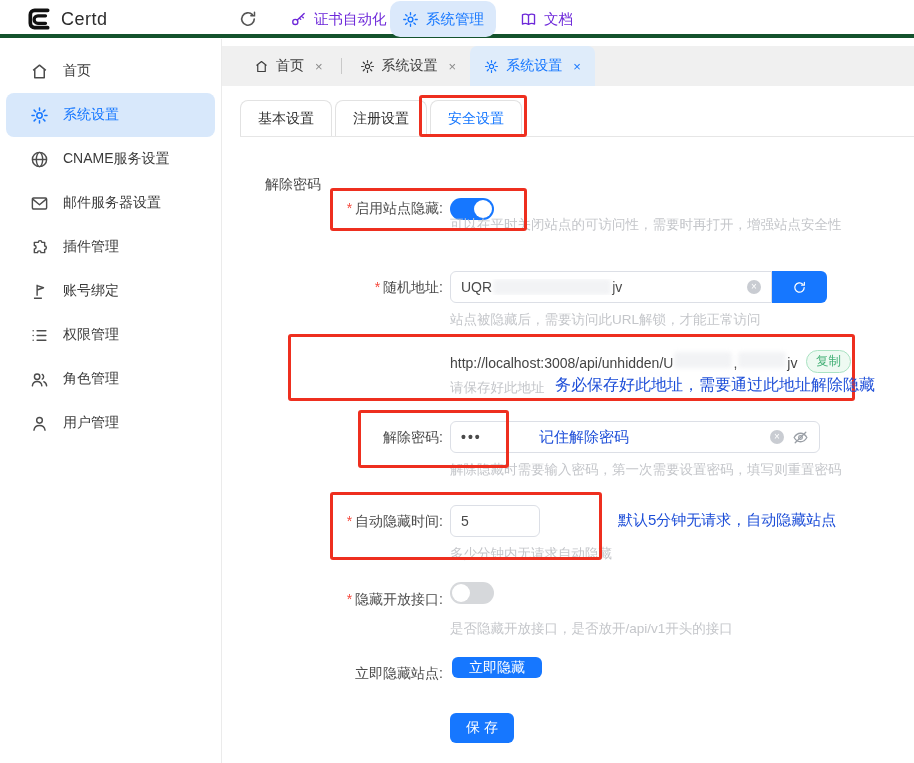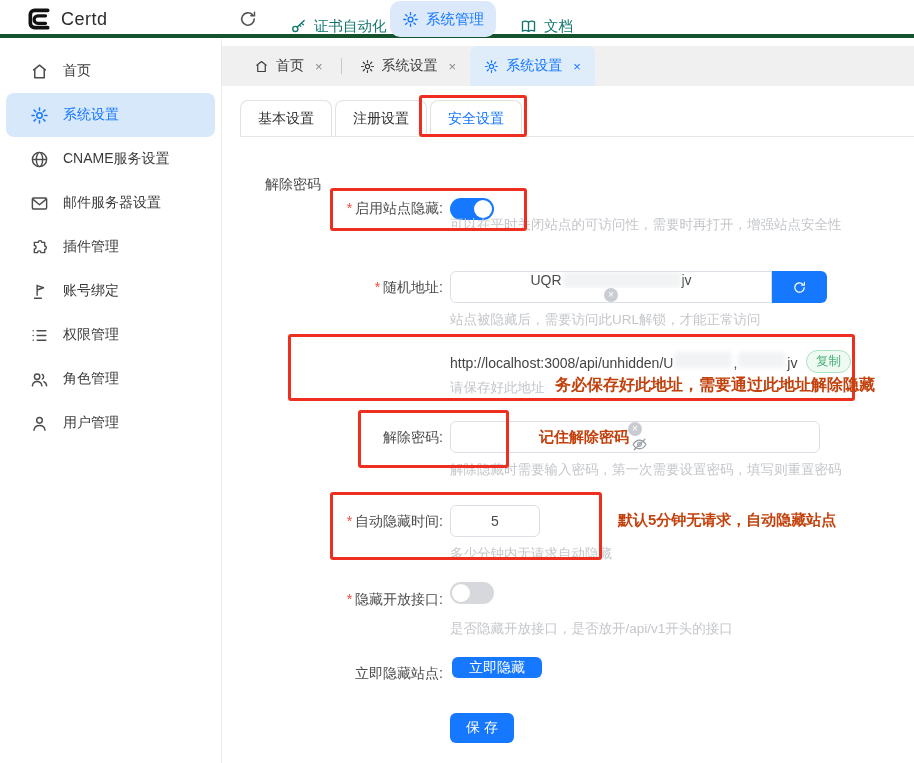--- a/index.html
+++ b/index.html
@@ -10,22 +10,22 @@
     font-size:14px;
   }
   svg { display:block; }
 
   
   .header { position:absolute; left:0; top:0; width:914px; height:38px;
     background:#fff; border-bottom:4px solid #14532d; z-index:20; }
   .logo-wrap { position:absolute; left:26px; top:6px; display:flex; align-items:center; gap:9px; }
   .logo-text { font-size:18px; color:#2c2c2c; letter-spacing:.5px; }
   .hdr-refresh { position:absolute; left:238px; top:9px; width:20px; height:20px; color:#555; cursor:pointer; }
-  .hdr-item { position:absolute; top:8px; height:37px; display:flex; align-items:center; gap:7px;
-    color:#0f766e; font-size:14.5px; cursor:pointer; padding:0 12px; }
+  .hdr-item { position:absolute; top:1px; height:37px; display:flex; align-items:center; gap:7px;
+    color:#6d28d9; font-size:14.5px; cursor:pointer; padding:0 12px; }
   .hdr-item.active { background:#dbe9fb; border-radius:10px; color:#1677ff; top:1px; height:36px; }
   .hdr-item .ic { width:17px; height:17px; }
 
   
   .sidebar { position:absolute; left:0; top:39px; width:222px; height:724px;
     background:#fff; border-right:1px solid #ebebeb; padding-top:10px; z-index:10; }
   .side-item { position:relative; height:44px; margin:0 6px; display:flex; align-items:center;
     gap:14px; padding-left:24px; color:#3a3a3a; border-radius:8px; cursor:pointer; }
   .side-item .ic { width:19px; height:19px; color:#4c4c4c; flex:none; }
   .side-item.active { background:#d8e8fb; color:#1677ff; }
@@ -60,21 +60,21 @@
   .help { position:absolute; left:228px; color:#c4c6ca; font-size:13.5px; }
 
   .toggle { position:absolute; width:44px; height:22px; border-radius:11px; cursor:pointer; }
   .toggle.on { background:#1677ff; }
   .toggle.off { background:#d6d8db; }
   .toggle .knob { position:absolute; top:2px; width:18px; height:18px; border-radius:50%; background:#fff; }
   .toggle.on .knob { right:2px; }
   .toggle.off .knob { left:2px; }
 
   .tinput { position:absolute; height:32px; border:1px solid #dcdfe6; border-radius:6px;
-    background:#fff; display:flex; align-items:center; padding:0 10px; color:#4a4a4a;flex-direction:column; }
+    background:#fff; display:flex; align-items:center; padding:0 10px; color:#4a4a4a; }
   .tinput .val { flex:1; display:flex; align-items:center; white-space:nowrap; overflow:hidden; }
   .clear-ic { width:14px; height:14px; border-radius:50%; background:#c9ccd2; color:#fff;
     font-size:10px; line-height:14px; text-align:center; cursor:pointer; flex:none; }
   .clear-ic::before { content:'×'; }
   .eye-ic { width:17px; height:17px; color:#9a9fa6; margin-left:8px; cursor:pointer; flex:none; }
 
   .redact { display:inline-block; height:16px; background:#f2f3f5; filter:blur(2px);
     border-radius:3px; margin:0 1px; }
 
   .refresh-btn { position:absolute; width:55px; height:32px; background:#1677ff; color:#fff;
@@ -86,21 +86,21 @@
   .copy-btn { position:absolute; height:23px; padding:0 9px; background:#eefaf2;
     border:1px solid #a9e2c2; color:#3fae73; font-size:12.5px; border-radius:12px; cursor:pointer; }
 
   .pwd-dots { font-weight:bold; letter-spacing:2px; color:#4a4a4a; }
 
   .blue-btn { position:absolute; background:#1677ff; color:#fff; border:none; border-radius:6px;
     font-size:14px; cursor:pointer; }
 
   
   .ann-box { position:absolute; border:3px solid #ee2f1f; border-radius:3px; z-index:8; pointer-events:none; }
-  .ann-text { position:absolute; color:#c2410c; z-index:9; white-space:nowrap;font-weight:bold; }
+  .ann-text { position:absolute; color:#1d4ed8; z-index:9; white-space:nowrap; }
 </style>
 </head>
 <body>
 
 <svg width="0" height="0" style="position:absolute">
   <defs>
     <g id="i-gear" fill="none" stroke="currentColor" stroke-width="1.9" stroke-linecap="round">
       <circle cx="12" cy="12" r="3.4"></circle>
       <path d="M12 2.5v2.8M12 18.7v2.8M2.5 12h2.8M18.7 12h2.8M5.2 5.2l2 2M16.8 16.8l2 2M18.8 5.2l-2 2M7.2 16.8l-2 2"></path>
     </g>

